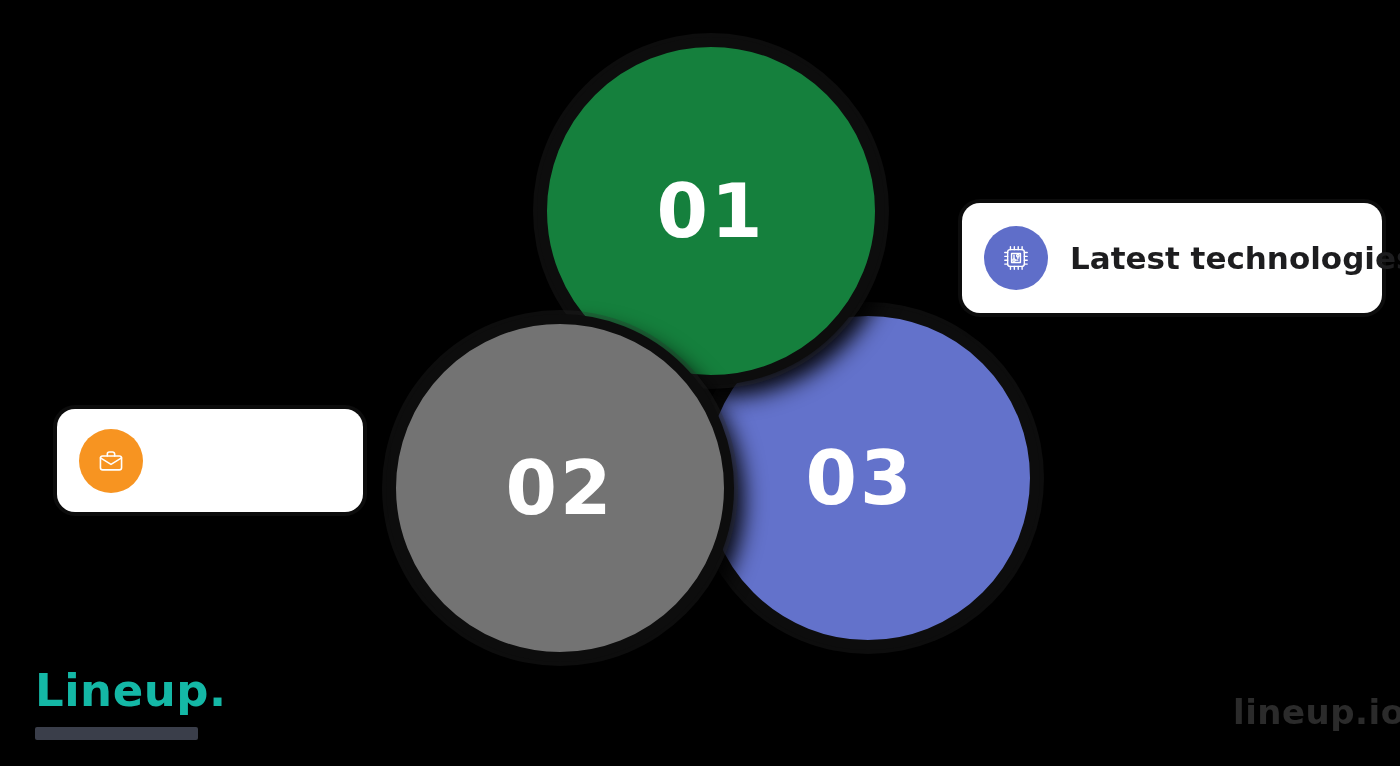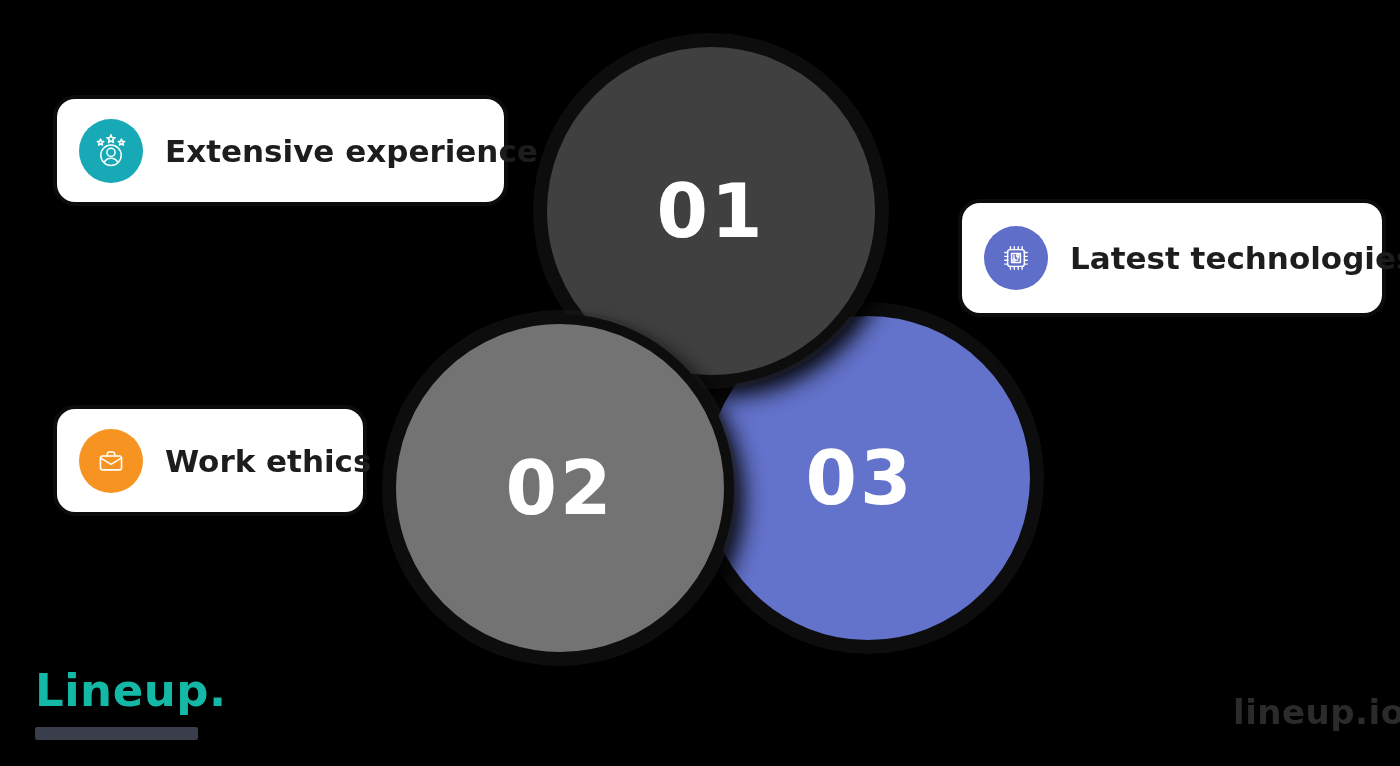--- a/index.html
+++ b/index.html
@@ -11,21 +11,21 @@
   
   .big-circle{
     position:absolute;border-radius:50%;
     border:10px solid #0d0d0d;box-sizing:border-box;
     display:flex;align-items:center;justify-content:center;
     box-shadow:0 0 0 4px rgba(45,45,45,.28), 10px 12px 22px rgba(0,0,0,.95);
   }
   .big-circle .num{
     color:#fff;font-size:74px;font-weight:800;letter-spacing:3px;line-height:1;
   }
-  .circle-01{left:537px;top:37px;width:348px;height:348px;background:#404040;z-index:2;}
+  .circle-01{left:537px;top:37px;width:348px;height:348px;background:#15803d;z-index:2;}
   .circle-02{left:386px;top:314px;width:348px;height:348px;background:#737373;z-index:3;}
   .circle-03{left:696px;top:306px;width:344px;height:344px;background:#6372cb;z-index:1;}
   .circle-03 .num{transform:translateX(-8px);}
 
   
   .card{
     position:absolute;background:#ffffff;border-radius:18px;z-index:4;
     display:flex;align-items:center;
     box-shadow:0 0 0 4px rgba(40,40,40,.30), 9px 11px 16px rgba(0,0,0,.95);
   }
@@ -68,49 +68,29 @@
   <div class="big-circle circle-01">
     <span class="num">01</span>
   </div>
   <div class="big-circle circle-02">
     <span class="num">02</span>
   </div>
   <div class="big-circle circle-03">
     <span class="num">03</span>
   </div>
 
-  <div class="card card-experience">
-    <div class="icon-circle icon-teal">
-      <svg class="icon-svg" viewBox="0 0 36 36" fill="none" stroke="#ffffff" stroke-width="1.5" stroke-linejoin="round" stroke-linecap="round">
-        <g transform="translate(18,7.2) scale(0.78)">
-          <polygon points="0,-5 1.23,-1.7 4.76,-1.55 2,0.65 2.94,4.05 0,2.1 -2.94,4.05 -2,0.65 -4.76,-1.55 -1.23,-1.7"></polygon>
-        </g>
-        <g transform="translate(8.6,10.3) scale(0.6)">
-          <polygon points="0,-5 1.23,-1.7 4.76,-1.55 2,0.65 2.94,4.05 0,2.1 -2.94,4.05 -2,0.65 -4.76,-1.55 -1.23,-1.7"></polygon>
-        </g>
-        <g transform="translate(27.4,10.3) scale(0.6)">
-          <polygon points="0,-5 1.23,-1.7 4.76,-1.55 2,0.65 2.94,4.05 0,2.1 -2.94,4.05 -2,0.65 -4.76,-1.55 -1.23,-1.7"></polygon>
-        </g>
-        <circle cx="18" cy="21.8" r="9.2"></circle>
-        <circle cx="18" cy="19.2" r="3.7"></circle>
-        <path d="M12 27.9 a7 7 0 0 1 12 0"></path>
-      </svg>
-    </div>
-    <span class="label">Extensive experience</span>
-  </div>
 
   <div class="card card-ethics">
     <div class="icon-circle icon-orange">
       <svg class="icon-svg" viewBox="0 0 36 36" fill="none" stroke="#ffffff" stroke-width="1.6" stroke-linejoin="round" stroke-linecap="round">
         <rect x="8.5" y="13.5" width="19" height="12.5" rx="2"></rect>
         <path d="M14.7 13.5 V11.7 a1.8 1.8 0 0 1 1.8 -1.8 h3 a1.8 1.8 0 0 1 1.8 1.8 V13.5"></path>
         <path d="M8.5 15.2 L18 21 L27.5 15.2"></path>
       </svg>
     </div>
-    <span class="label">Work ethics</span>
   </div>
 
   <div class="card card-tech">
     <div class="icon-circle icon-purple">
       <svg class="icon-svg" viewBox="0 0 36 36" fill="none" stroke="#ffffff" stroke-width="1.4" stroke-linejoin="round" stroke-linecap="round">
         <rect x="10.5" y="10.5" width="15" height="15" rx="2.2"></rect>
         <rect x="14" y="14" width="8" height="8"></rect>
         <path d="M13 10.5 V7.9 M16.5 10.5 V7.9 M20 10.5 V7.9 M23.5 10.5 V7.9"></path>
         <path d="M13 25.5 V28.1 M16.5 25.5 V28.1 M20 25.5 V28.1 M23.5 25.5 V28.1"></path>
         <path d="M10.5 13 H7.9 M10.5 16.5 H7.9 M10.5 20 H7.9 M10.5 23.5 H7.9"></path>

